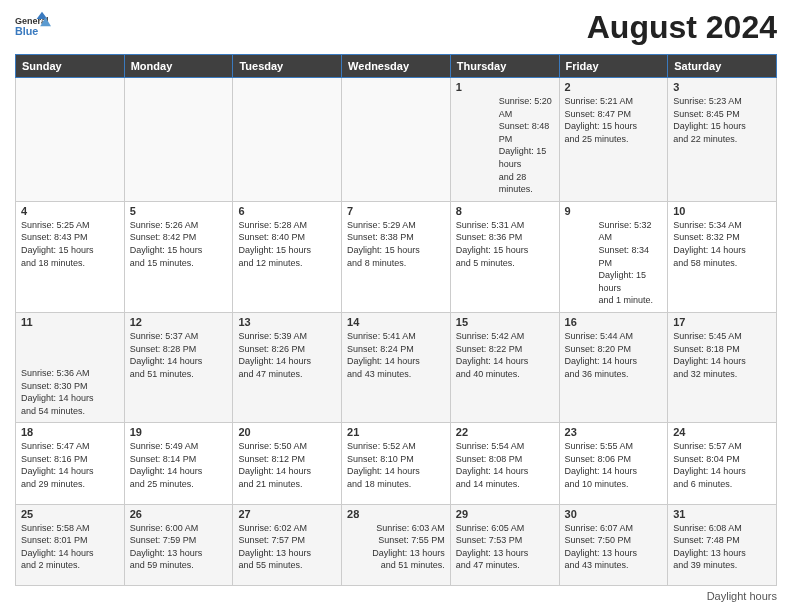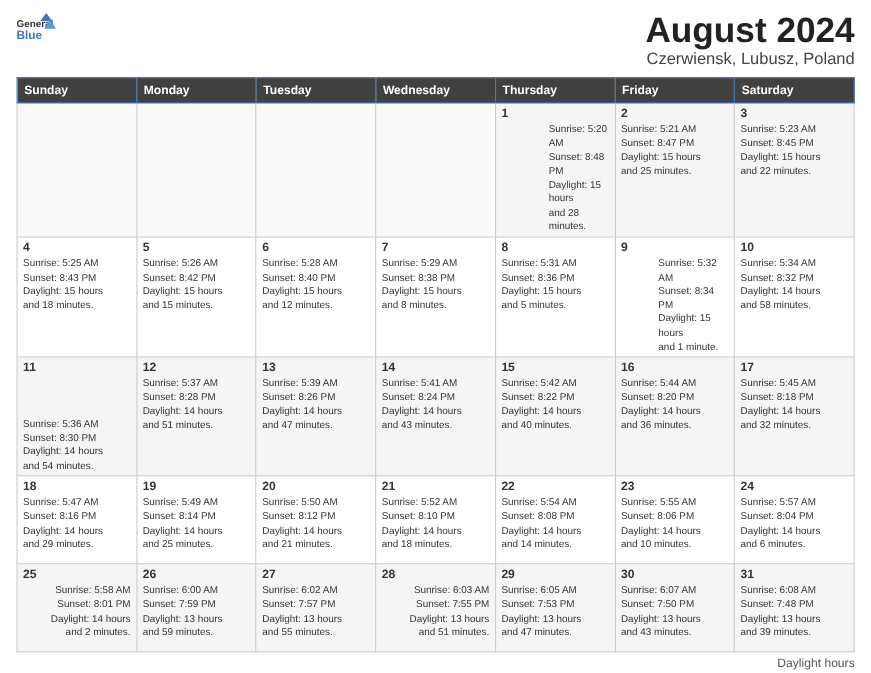--- a/index.html
+++ b/index.html
@@ -110,21 +110,20 @@
     <div class="logo">
       <svg class="logo-icon" viewBox="0 0 40 40">
           <text x="0" y="16" font-size="10" font-weight="bold" fill="#333">General</text>
           <text x="0" y="28" font-size="12" font-weight="bold" fill="#3a7abf">Blue</text>
           <polygon points="30,2 36,10 24,10" fill="#3a7abf"></polygon>
           <polygon points="34,8 40,18 28,18" fill="#5a9ad0"></polygon>
         </svg>
     </div>
     <div class="title-block">
       <h1>August 2024</h1>
-      <h2>Czerwiensk, Lubusz, Poland</h2>
     </div>
   </div>
 
   <div class="calendar">
     <table class="cal-table">
       <thead>
         <tr>
         <th>Sunday</th>
             <th>Monday</th>
             <th>Tuesday</th>
@@ -311,21 +310,21 @@
               <span class="day-num">24</span>
               <div class="day-info" style="white-space: pre-line;">Sunrise: 5:57 AM
 Sunset: 8:04 PM
 Daylight: 14 hours
 and 6 minutes.</div>
             </td>
           </tr>
           <tr>
             <td>
               <span class="day-num">25</span>
-              <div class="day-info" style="white-space: pre-line; text-align: right;">Sunrise: 5:58 AM
+              <div class="day-info" style="white-space: pre-line;">Sunrise: 5:58 AM
 Sunset: 8:01 PM
 Daylight: 14 hours
 and 2 minutes.</div>
             </td>
             <td>
               <span class="day-num">26</span>
               <div class="day-info" style="white-space: pre-line;">Sunrise: 6:00 AM
 Sunset: 7:59 PM
 Daylight: 13 hours
 and 59 minutes.</div>

